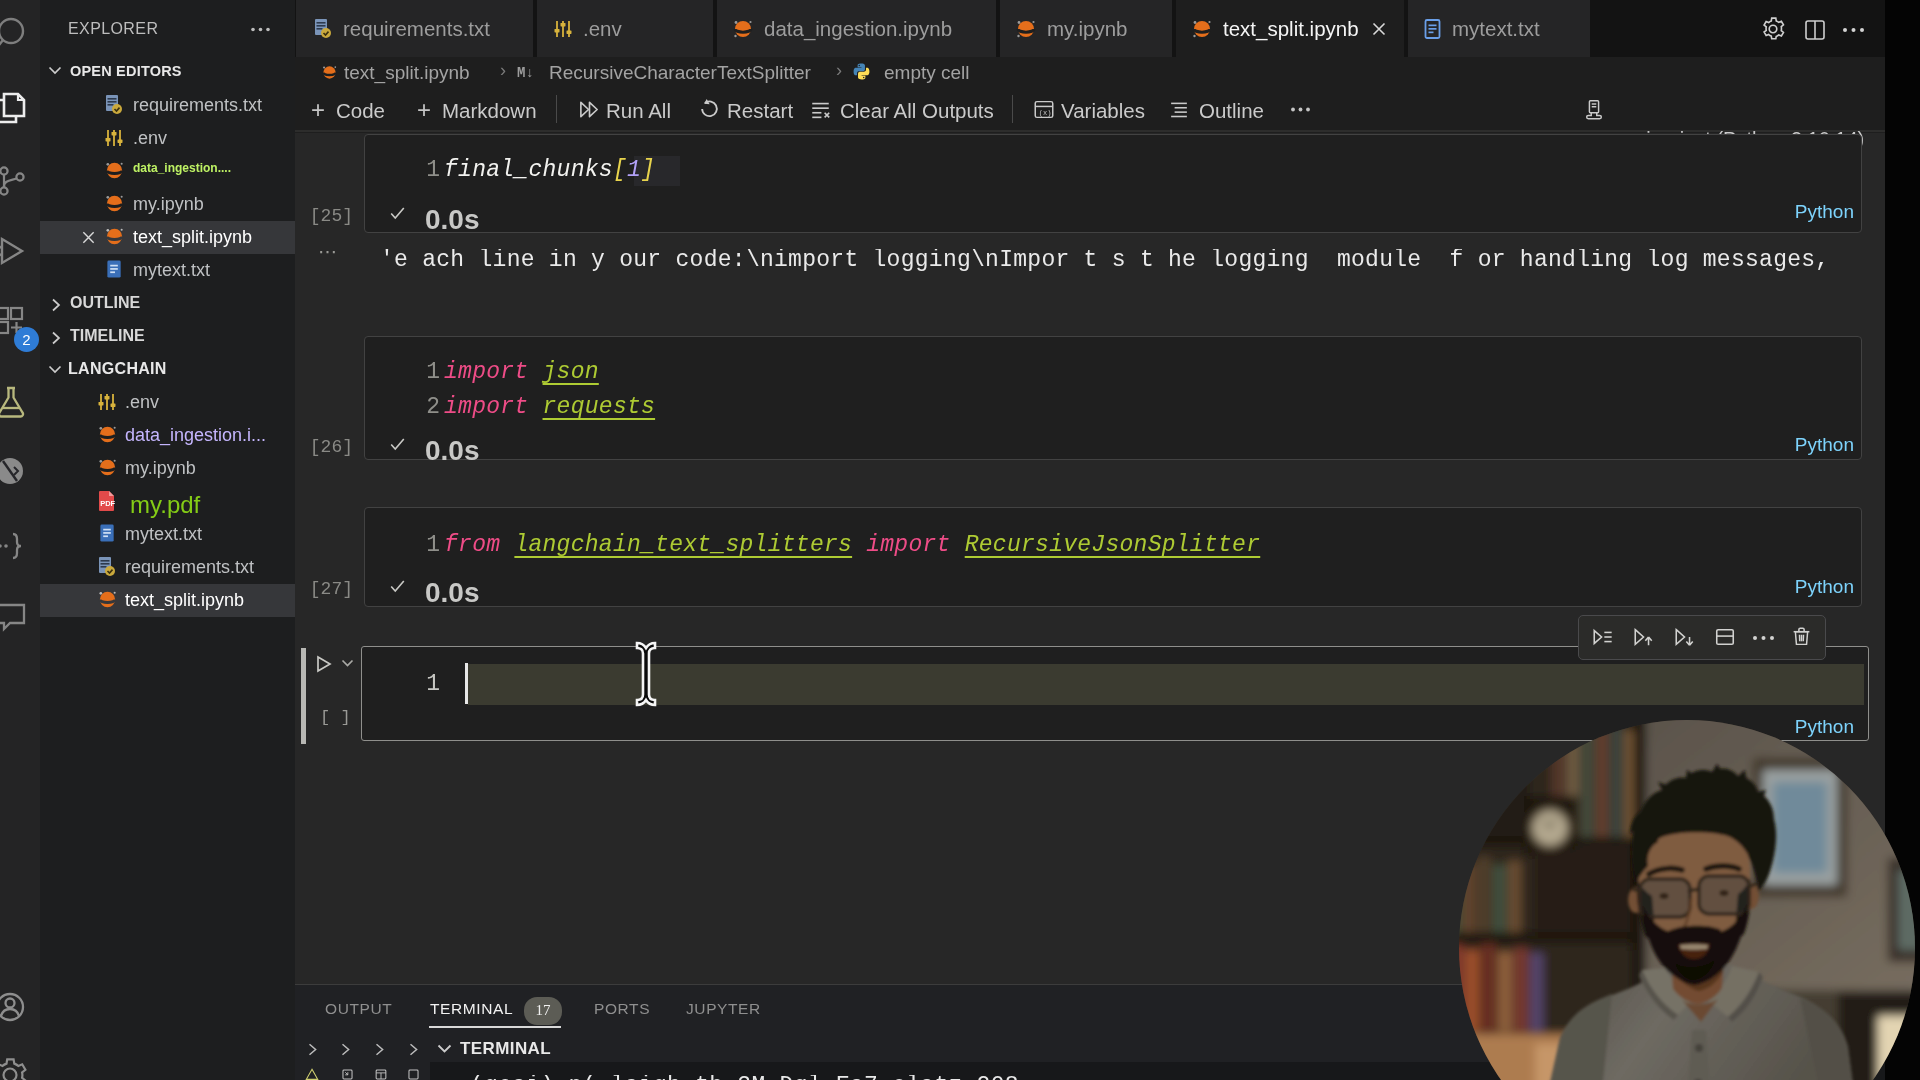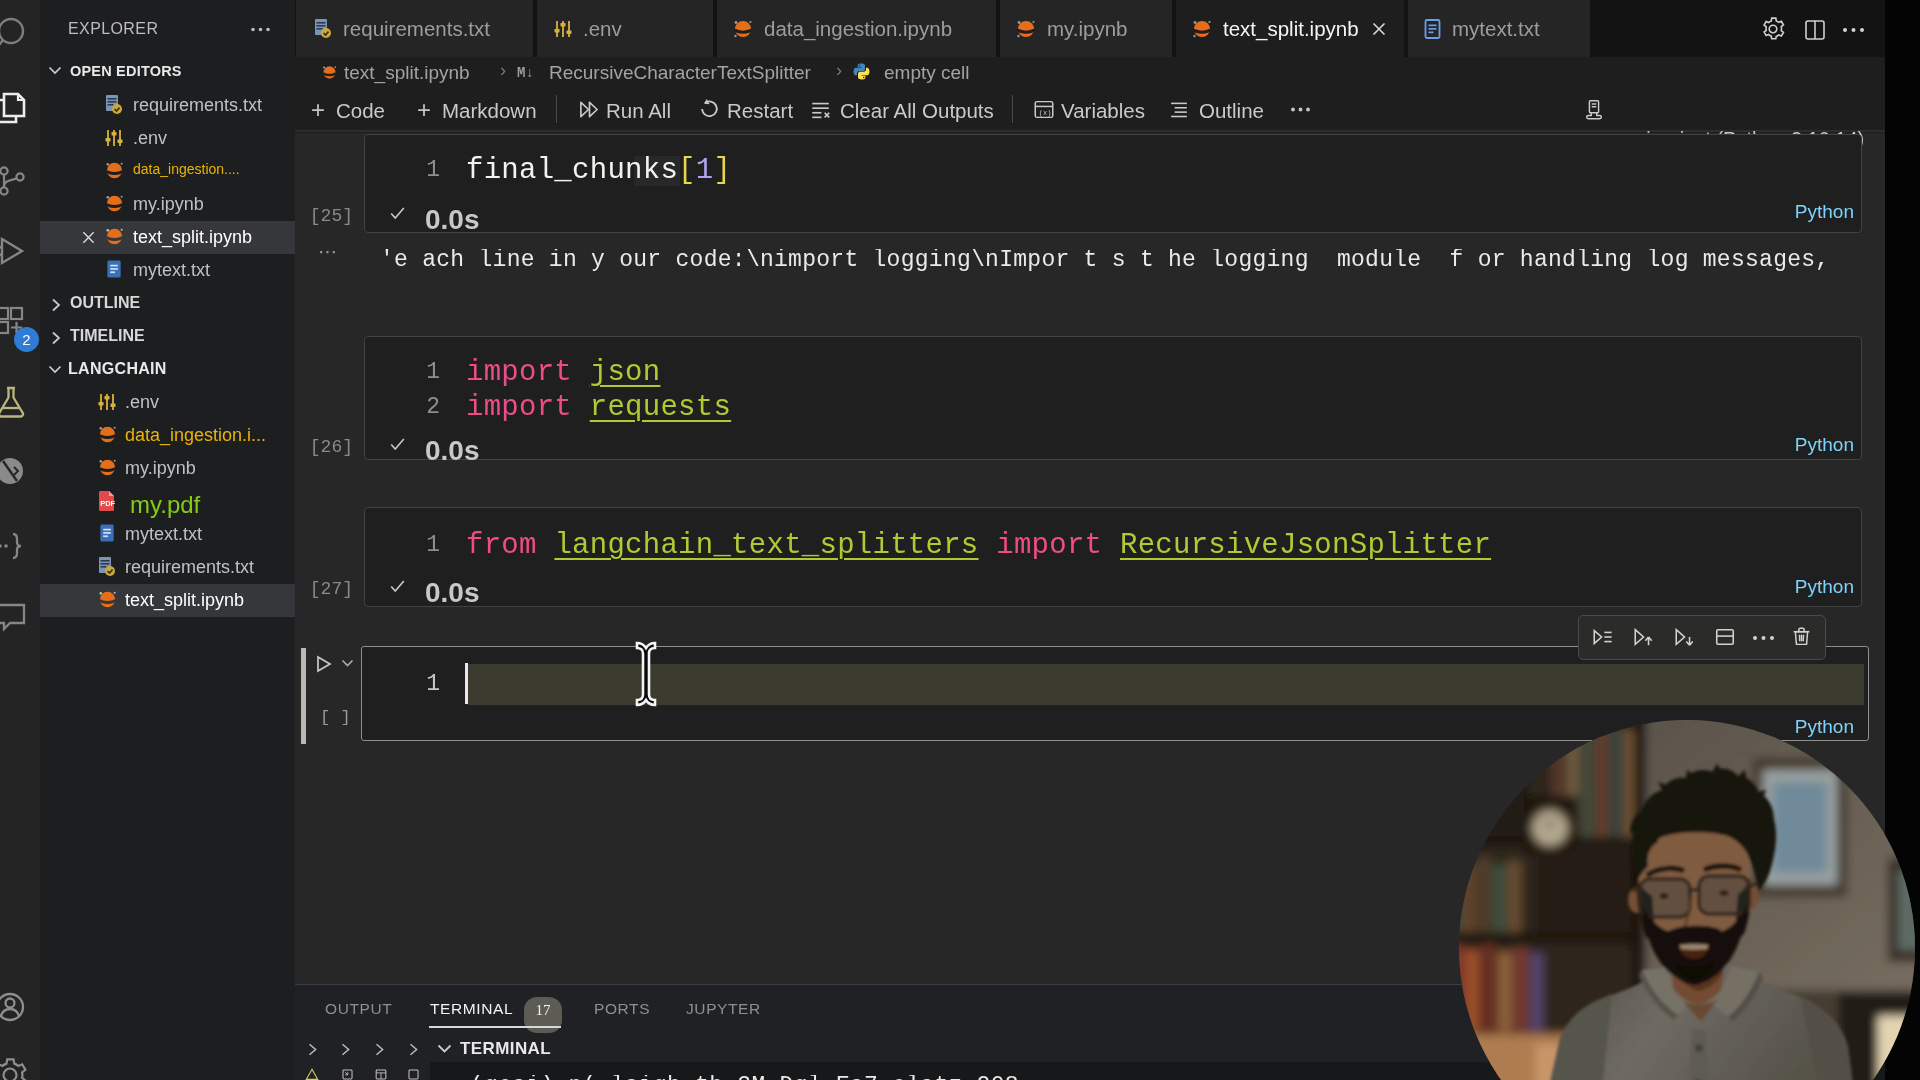--- a/index.html
+++ b/index.html
@@ -3,21 +3,21 @@
 <meta charset="utf-8">
 <style>
   * { margin:0; padding:0; box-sizing:border-box; }
   html,body { width:1920px; height:1080px; overflow:hidden; background:#1f1f1f; }
   .abs { position:absolute; }
   .ui { font-family:"Liberation Sans",sans-serif; }
   .mono { font-family:"Liberation Mono",monospace; }
   .cell { position:absolute; left:364px; width:1498px; background:#1f1f1f; border:1px solid #424242; border-radius:4px; }
   .execlbl { position:absolute; left:305px; width:48px; text-align:right; color:#8a8a86; font-size:18px; font-family:"Liberation Mono",monospace; }
   .lnum { position:absolute; left:404px; width:36px; text-align:right; color:#8f8f8a; font-size:23px; line-height:23px; font-family:"Liberation Mono",monospace; }
-  .codeln { position:absolute; left:466px; font-size:29px; line-height:23px; white-space:pre; font-family:"Liberation Mono",monospace; color:#f2f2ef; letter-spacing:0.27px; }
+  .codeln { position:absolute; left:444px; font-size:23px; line-height:23px; white-space:pre; font-family:"Liberation Mono",monospace; color:#f2f2ef; letter-spacing:0.27px;font-style:italic; }
   .statusrow { position:absolute; color:#c8c8c6; font-size:28px; }
   .pylbl { position:absolute; right:66px; color:#7dd3fc; font-size:19px; font-family:"Liberation Sans",sans-serif; }
   .kw { color:#ee4c87; }
   .mod { color:#aecb33; text-decoration:underline; text-decoration-thickness:2px; text-underline-offset:5px; }
   .num { color:#b2a1f7; }
   .brk { color:#e8d44d; }
   .tab { position:absolute; top:0; height:57px; display:flex; align-items:center; font-size:20.5px; color:#9d9d9d; }
   .tabtxt { margin-left:10px; }
 </style>
 </head>
@@ -270,21 +270,21 @@
       <path d="M9 6.5V4a1.5 1.5 0 0 1 1.5-1.5h3A1.5 1.5 0 0 1 15 4v2.5"></path>
       <line x1="9.7" y1="10" x2="10" y2="17.5"></line>
       <line x1="12" y1="10" x2="12" y2="17.5"></line>
       <line x1="14.3" y1="10" x2="14" y2="17.5"></line>
     </g>
   </svg>
 
 <div class="abs" style="left:295px; top:984px; width:1590px; height:96px; background:#202124; border-top:1px solid #3c3c3c;"></div>
 <div class="abs ui" style="left:325px; top:1000px; color:#8f8f8f; font-size:15.5px; letter-spacing:0.6px;">OUTPUT</div>
 <div class="abs ui" style="left:430px; top:1000px; color:#f2f2f2; font-size:15.5px; letter-spacing:0.6px;">TERMINAL</div>
-<div class="abs" style="left:524px; top:997px; width:38px; height:36px; background:#5c5c55; border-radius:13px; color:#f0f0f0; font-size:15px; text-align:center; line-height:26px;">17</div>
+<div class="abs" style="left:524px; top:997px; width:38px; height:28px; background:#5c5c55; border-radius:13px; color:#f0f0f0; font-size:15px; text-align:center; line-height:26px;">17</div>
 <div class="abs" style="left:429px; top:1026px; width:132px; height:2px; background:#d8d8d8;"></div>
 <div class="abs ui" style="left:594px; top:1000px; color:#8f8f8f; font-size:15.5px; letter-spacing:0.6px;">PORTS</div>
 <div class="abs ui" style="left:686px; top:1000px; color:#8f8f8f; font-size:15.5px; letter-spacing:0.6px;">JUPYTER</div>
 
 <svg class="abs" style="left:306px; top:1042px;" width="14" height="15" viewBox="0 0 16 17">
     <path d="M4 2.5l7 6-7 6" fill="none" stroke="#bcbcbc" stroke-width="1.7"></path>
   </svg>
 <svg class="abs" style="left:339px; top:1042px;" width="14" height="15" viewBox="0 0 16 17">
     <path d="M4 2.5l7 6-7 6" fill="none" stroke="#bcbcbc" stroke-width="1.7"></path>
   </svg>
@@ -328,21 +328,21 @@
 <svg class="abs" style="left:48px; top:66px;" width="14" height="10" viewBox="0 0 14 10">
     <path d="M1.5 1.5l5.5 5.5L12.5 1.5" fill="none" stroke="#cccccc" stroke-width="1.7"></path>
   </svg>
 <div class="abs ui" style="left:70px; top:63px; color:#e8e8e8; font-size:14.5px; font-weight:bold; letter-spacing:0.2px;">OPEN EDITORS</div>
 
 <div class="abs" style="left:40px; top:221px; width:255px; height:33px; background:#36373a;"></div>
 <div class="abs" style="left:40px; top:584px; width:255px; height:33px; background:#36373a;"></div>
 
 <div class="abs ui" style="left:133px; top:95px; color:#bfc1c3; font-size:18px;">requirements.txt</div>
 <div class="abs ui" style="left:133px; top:128px; color:#bfc1c3; font-size:18px;">.env</div>
-<div class="abs ui" style="left:133px; top:161px; color:#eab308; font-size:14px;">data_ingestion....</div>
+<div class="abs ui" style="left:133px; top:161px; color:#bef264; font-size:12px;font-weight:bold;">data_ingestion....</div>
 <div class="abs ui" style="left:133px; top:194px; color:#bfc1c3; font-size:18px;">my.ipynb</div>
 <div class="abs ui" style="left:133px; top:227px; color:#ffffff; font-size:18px;">text_split.ipynb</div>
 <div class="abs ui" style="left:133px; top:260px; color:#bfc1c3; font-size:18px;">mytext.txt</div>
 <svg class="abs" style="left:81px; top:230px;" width="15" height="15" viewBox="0 0 16 16">
     <path d="M2.5 2.5l11 11M13.5 2.5l-11 11" stroke="#d9d9d9" stroke-width="1.5"></path>
   </svg>
 
 <svg class="abs" style="left:104px; top:94px;" width="20" height="22" viewBox="0 0 20 22">
     <rect x="2" y="1" width="12" height="16" rx="1" fill="#7a94b8"></rect>
     <rect x="3.5" y="4" width="9" height="1.6" fill="#2d3a4d"></rect>
@@ -395,21 +395,21 @@
 <svg class="abs" style="left:51px; top:331px;" width="10" height="14" viewBox="0 0 10 14">
     <path d="M2 1.5l6 5.5-6 5.5" fill="none" stroke="#cccccc" stroke-width="1.7"></path>
   </svg>
 <div class="abs ui" style="left:70px; top:327px; color:#d8d8d8; font-size:16px; font-weight:bold;">TIMELINE</div>
 <svg class="abs" style="left:48px; top:365px;" width="14" height="10" viewBox="0 0 14 10">
     <path d="M1.5 1.5l5.5 5.5L12.5 1.5" fill="none" stroke="#cccccc" stroke-width="1.7"></path>
   </svg>
 <div class="abs ui" style="left:68px; top:360px; color:#e8e8e8; font-size:16px; font-weight:bold; letter-spacing:0.3px;">LANGCHAIN</div>
 
 <div class="abs ui" style="left:125px; top:392px; color:#bfc1c3; font-size:18px;">.env</div>
-<div class="abs ui" style="left:125px; top:425px; color:#eab308; font-size:18px;">data_ingestion.i...</div>
+<div class="abs ui" style="left:125px; top:425px; color:#c4b5fd; font-size:18px;">data_ingestion.i...</div>
 <div class="abs ui" style="left:125px; top:458px; color:#bfc1c3; font-size:18px;">my.ipynb</div>
 <div class="abs ui" style="left:130px; top:491px; color:#84cc16; font-size:24px;">my.pdf</div>
 <div class="abs ui" style="left:125px; top:524px; color:#bfc1c3; font-size:18px;">mytext.txt</div>
 <div class="abs ui" style="left:125px; top:557px; color:#bfc1c3; font-size:18px;">requirements.txt</div>
 <div class="abs ui" style="left:125px; top:590px; color:#ffffff; font-size:18px;">text_split.ipynb</div>
 
 <svg class="abs" style="left:97px; top:392px;" width="20" height="20" viewBox="0 0 20 20">
     <g stroke="#d8b33c" stroke-width="1.8">
       <line x1="4" y1="2" x2="4" y2="18"></line>
       <line x1="10" y1="2" x2="10" y2="18"></line>

